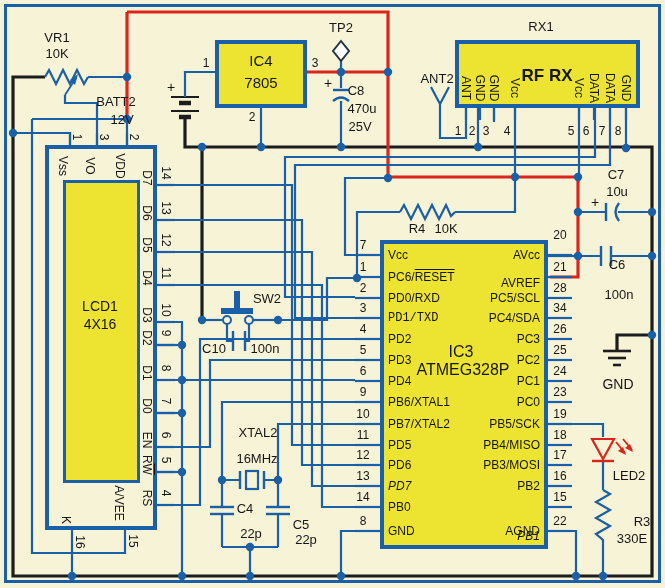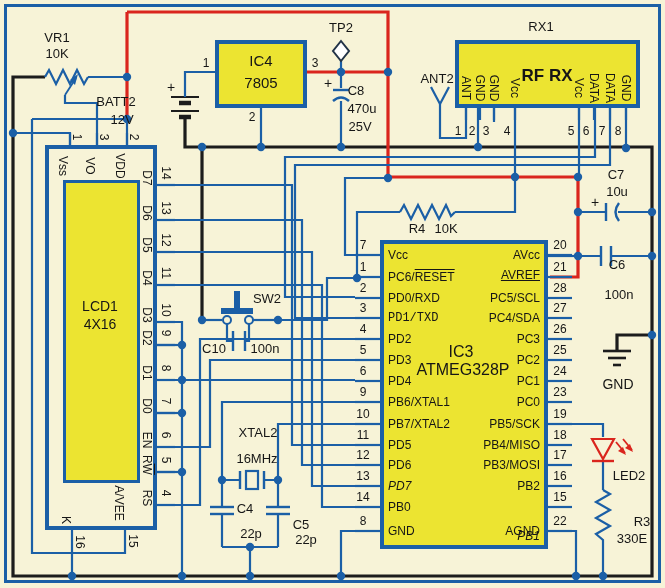--- a/index.html
+++ b/index.html
@@ -327,27 +327,27 @@
     <div class="t c" style="left: 363px; top: 435px;">11</div>
     <div class="t ly" style="left: 388px; top: 445px;">PD5</div>
     <div class="t c" style="left: 363px; top: 455px;">12</div>
     <div class="t ly" style="left: 388px; top: 465px;">PD6</div>
     <div class="t c" style="left: 363px; top: 476px;">13</div>
     <div class="t ly" style="left: 388px; top: 486px; font-style: italic;">PD7</div>
     <div class="t c" style="left: 363px; top: 497px;">14</div>
     <div class="t ly" style="left: 388px; top: 507px;">PB0</div>
     <div class="t c" style="left: 363px; top: 521px;">8</div>
     <div class="t ly" style="left: 388px; top: 531px;">GND</div>
-    <div class="t c" style="left: 560px; top: 245px;">20</div>
+    <div class="t c" style="left: 560px; top: 235px;">20</div>
     <div class="t ry" style="left: auto; top: 255px; right: 125px;">AVcc</div>
     <div class="t c" style="left: 560px; top: 267px;">21</div>
-    <div class="t ry" style="left: auto; top: 275px; right: 125px; text-decoration: underline;">AVREF</div>
+    <div class="t ry" style="left: auto; top: 283px; right: 125px;">AVREF</div>
     <div class="t c" style="left: 560px; top: 288px;">28</div>
     <div class="t ry" style="left: auto; top: 298px; right: 125px;">PC5/SCL</div>
-    <div class="t c" style="left: 560px; top: 308px;">27</div>
+    <div class="t c" style="left: 560px; top: 308px;">34</div>
     <div class="t ry" style="left: auto; top: 318px; right: 125px;">PC4/SDA</div>
     <div class="t c" style="left: 560px; top: 329px; text-align: center;">26</div>
     <div class="t ry" style="left: auto; top: 339px; right: 125px;">PC3</div>
     <div class="t c" style="left: 560px; top: 350px;">25</div>
     <div class="t ry" style="left: auto; top: 360px; right: 125px;">PC2</div>
     <div class="t c" style="left: 560px; top: 371px;">24</div>
     <div class="t ry" style="left: auto; top: 381px; right: 125px;">PC1</div>
     <div class="t c" style="left: 560px; top: 392px;">23</div>
     <div class="t ry" style="left: auto; top: 402px; right: 125px;">PC0</div>
     <div class="t c" style="left: 560px; top: 414px;">19</div>

